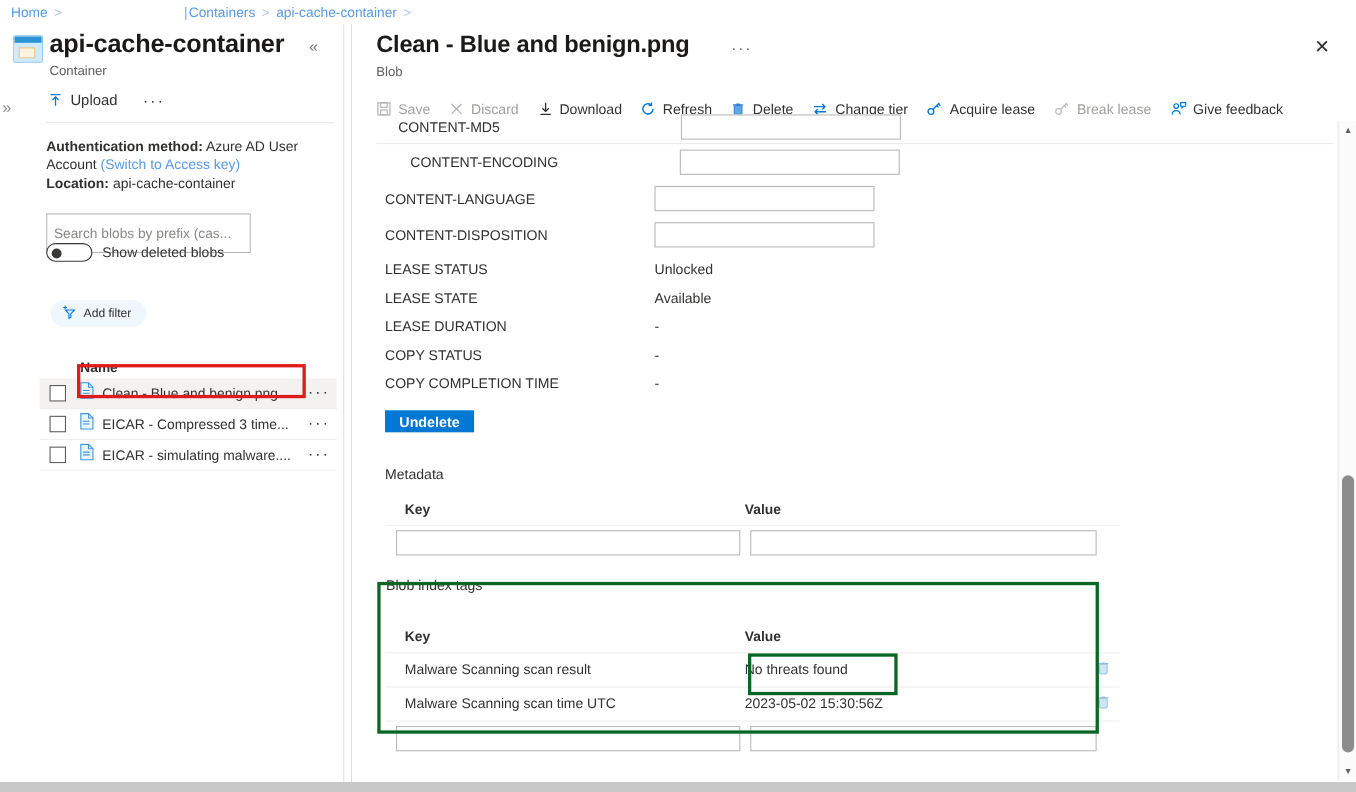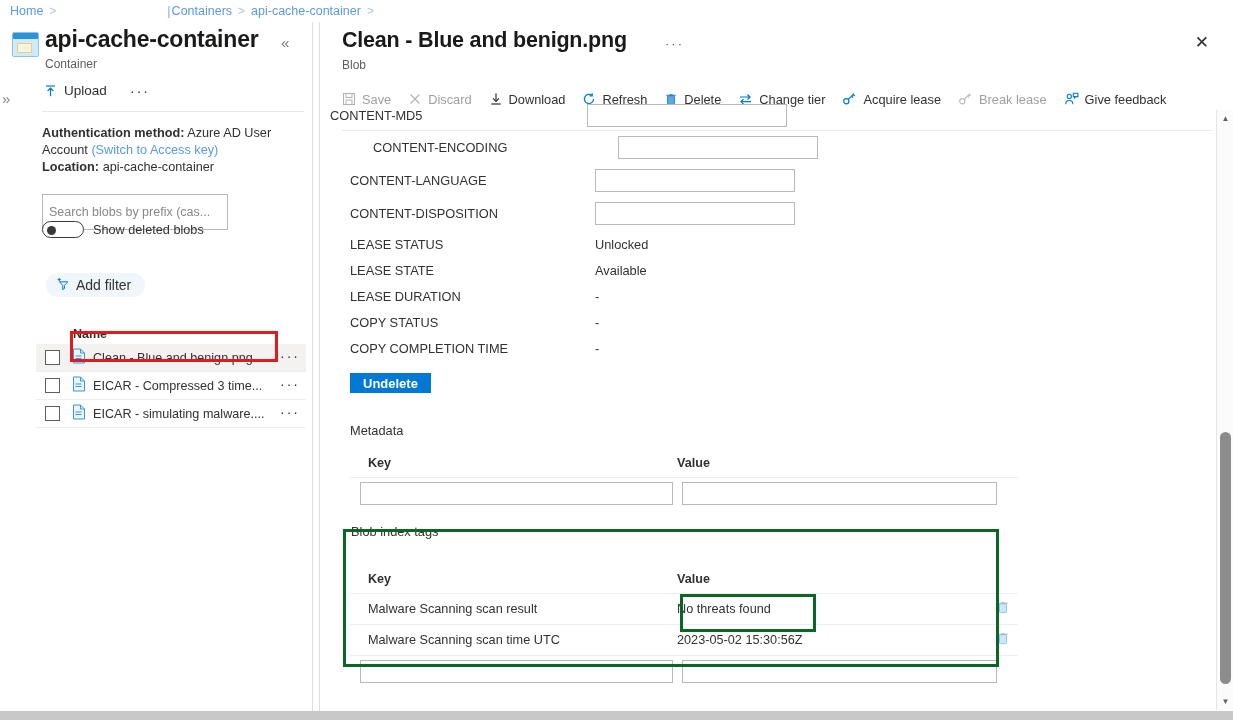--- a/index.html
+++ b/index.html
@@ -102,21 +102,21 @@
   .toggle-knob {
     position: absolute; left: 4px; top: 3.5px; width: 9px; height: 9px;
     border-radius: 50%; background: #3b3a39;
   }
   .toggle-label { font-size: 12.7px; color: #323130; }
 
   .add-filter {
     position: absolute; left: 46px; top: 251px;
     height: 24px; padding: 0 14px 0 10px; border-radius: 13px;
     background: #eff6fc; display: flex; align-items: center; gap: 6px;
-    font-size: 14px; color: #323130; cursor: pointer;
+    font-size: 11px; color: #323130; cursor: pointer;
   }
 
   .list-header {
     position: absolute; left: 42px; top: 305px; width: 262px;
     font-size: 12.5px; font-weight: 700; color: #323130;
     padding-left: 31px;
   }
   .blob-list {
     position: absolute; left: 36px; top: 322px; width: 270px;
   }
@@ -494,21 +494,21 @@
               <path d="M1.7 12.2c0-2.2 1.6-3.7 3.6-3.7s3.6 1.5 3.6 3.7" fill="none" stroke="#0078d4" stroke-width="1.1"></path>
               <path d="M9.3 1.2h4.6v3.4h-2l-1.4 1.4V4.6h-1.2z" fill="none" stroke="#0078d4" stroke-width="1.1"></path>
             </svg>
         </span>
         <span>Give feedback</span>
       </div>
     </div>
     <div class="cmdbar-rule"></div>
   </div>
 
-  <div class="prop-row" style="left:330px; top:104px;gap:12px;">
+  <div class="prop-row" style="left:362px; top:104px;gap:12px;">
     <span class="prop-label">CONTENT-MD5</span>
     <input class="prop-input" type="text" style="">
   </div>
   <div class="prop-row" style="left:350px; top:136px;margin-left:23px;">
     <span class="prop-label">CONTENT-ENCODING</span>
     <input class="prop-input" type="text" style="">
   </div>
   <div class="prop-row" style="left:350px; top:169px;">
     <span class="prop-label">CONTENT-LANGUAGE</span>
     <input class="prop-input" type="text" style="">

